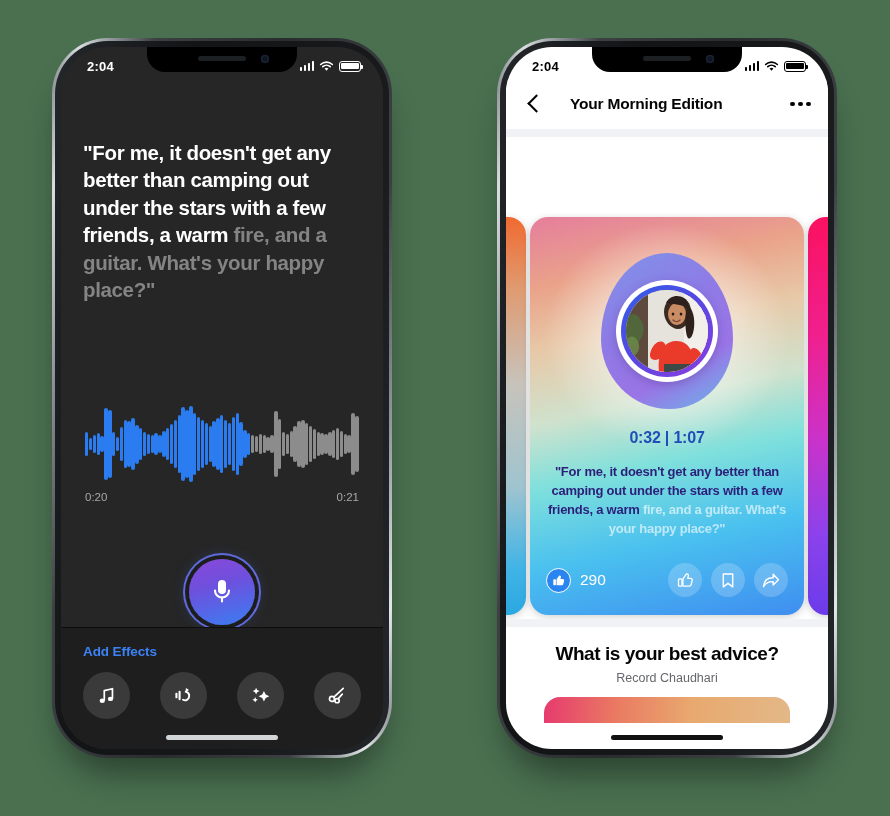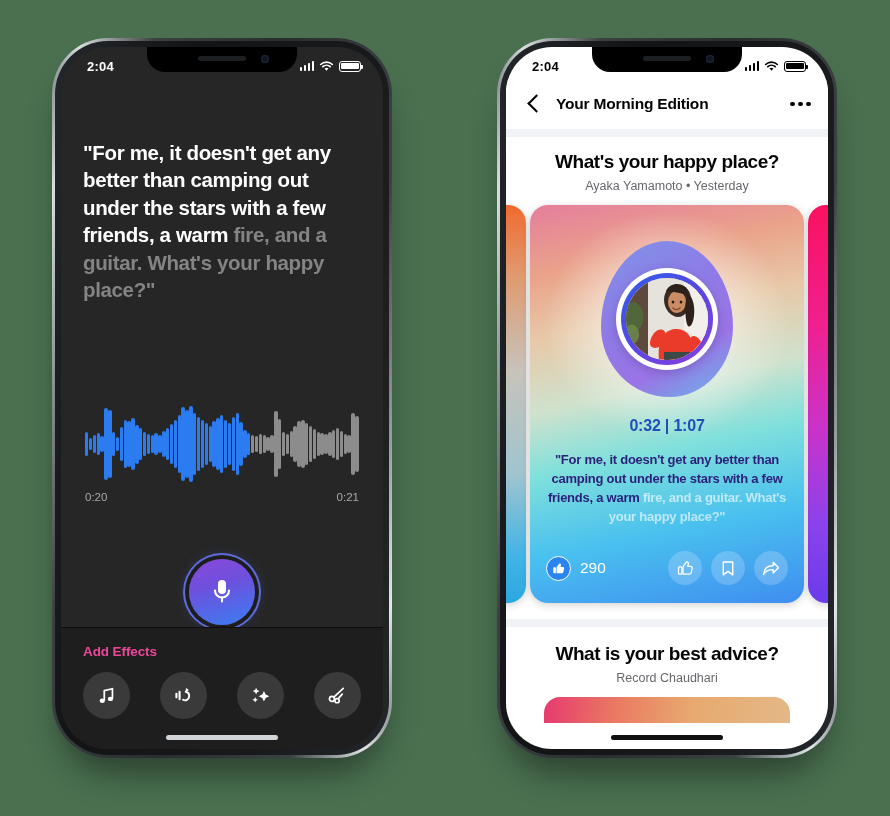--- a/index.html
+++ b/index.html
@@ -132,52 +132,53 @@
     box-shadow: 0 0 0 4px #1d1d1d, 0 0 0 6px #5f6bdd, 0 0 16px rgba(80,110,240,.45);
     display: flex; align-items: center; justify-content: center; cursor: pointer;
   }
 
   .effects-panel {
     position: absolute; left: 0; right: 0; bottom: 0; height: 122px;
     background: #1e1e1e; border-top: 1px solid #0d0d0d;
   }
   .effects-title {
     position: absolute; top: 16px; left: 22px;
-    color: #ec4899; font-size: 13.5px; font-weight: 700; letter-spacing: -.1px;
+    color: #3b82f6; font-size: 13.5px; font-weight: 700; letter-spacing: -.1px;
   }
   .effects-row {
     position: absolute; top: 44px; left: 22px; right: 22px;
     display: flex; justify-content: space-between;
   }
   .fx {
     width: 47px; height: 47px; border-radius: 50%;
     background: #3a3a3a; display: flex; align-items: center; justify-content: center;
     cursor: pointer;
   }
 
   
   .navbar-light {
     position: absolute; top: 32px; left: 0; right: 0; height: 50px;
-    display: flex; align-items: center; padding: 0 17px; gap: 11px;
+    display: flex; align-items: center; padding: 0 17px; gap: 25px;
     background: #fff;
   }
   .nav-title-light { color: #050505; font-size: 15.5px; font-weight: 700; letter-spacing:-.2px; flex:1; }
   .dots { display: flex; gap: 3.6px; cursor: pointer; }
   .dots i { width: 4.6px; height: 4.6px; border-radius: 50%; background: #050505; display:block;}
 
   .sep { position: absolute; left: 0; right: 0; height: 8px; background: #f0f2f5; }
 
   .post-head { position: absolute; left: 0; right: 0; text-align: center; }
   .post-title { color: #050505; font-size: 19px; font-weight: 700; letter-spacing: -.45px; }
   .post-meta  { color: #65676b; font-size: 12.5px; margin-top: 6px; }
 
   .carousel { position: absolute; left: 0; right: 0; }
   .card {
     position: absolute; border-radius: 18px; overflow: hidden;
     box-shadow: 0 2px 9px rgba(0,0,0,.18);
+    margin-top: 12px;
   }
   .card.peek-left  { left: -22px; top: 0; width: 42px; height: 398px;
     background: linear-gradient(178deg,#f0692f 0%,#e09a70 18%,#c7c3bb 42%,#9fc4cf 68%,#42b4e6 88%,#2aa8e0 100%); }
   .card.peek-right { right: -22px; top: 0; width: 42px; height: 398px;
     background: linear-gradient(178deg,#fb1160 0%,#f0208f 30%,#cc32c8 55%,#8b42ec 80%,#6b3bea 100%); }
   .card.main { left: 24px; right: 24px; top: 0; height: 398px;
     background:
       radial-gradient(ellipse 72% 46% at 50% 30%, rgba(255,255,255,.92) 0%, rgba(255,255,255,.0) 62%),
       linear-gradient(168deg,#e57e9c 0%,#eaa38a 16%,#e7c9a8 30%,#cfe2cd 46%,#7fe0dc 60%,#49c0ef 78%,#3f8ef0 100%);
   }
@@ -451,24 +452,20 @@
         <div class="nav-title-light">Your Morning Edition</div>
         <div class="dots">
             <i></i>
             <i></i>
             <i></i>
           </div>
       </div>
 
       <div class="sep" style="top:82px"></div>
 
-      <div class="post-head" style="top:104px">
-        <div class="post-title">What's your happy place?</div>
-        <div class="post-meta">Ayaka Yamamoto • Yesterday</div>
-      </div>
 
       <div class="carousel" style="top:158px">
         <div class="card peek-left"></div>
         <div class="card peek-right"></div>
 
         <div class="card main">
 
           <div class="orb-wrap">
             <div class="orb-blob"></div>
             <div class="orb-halo"></div>

